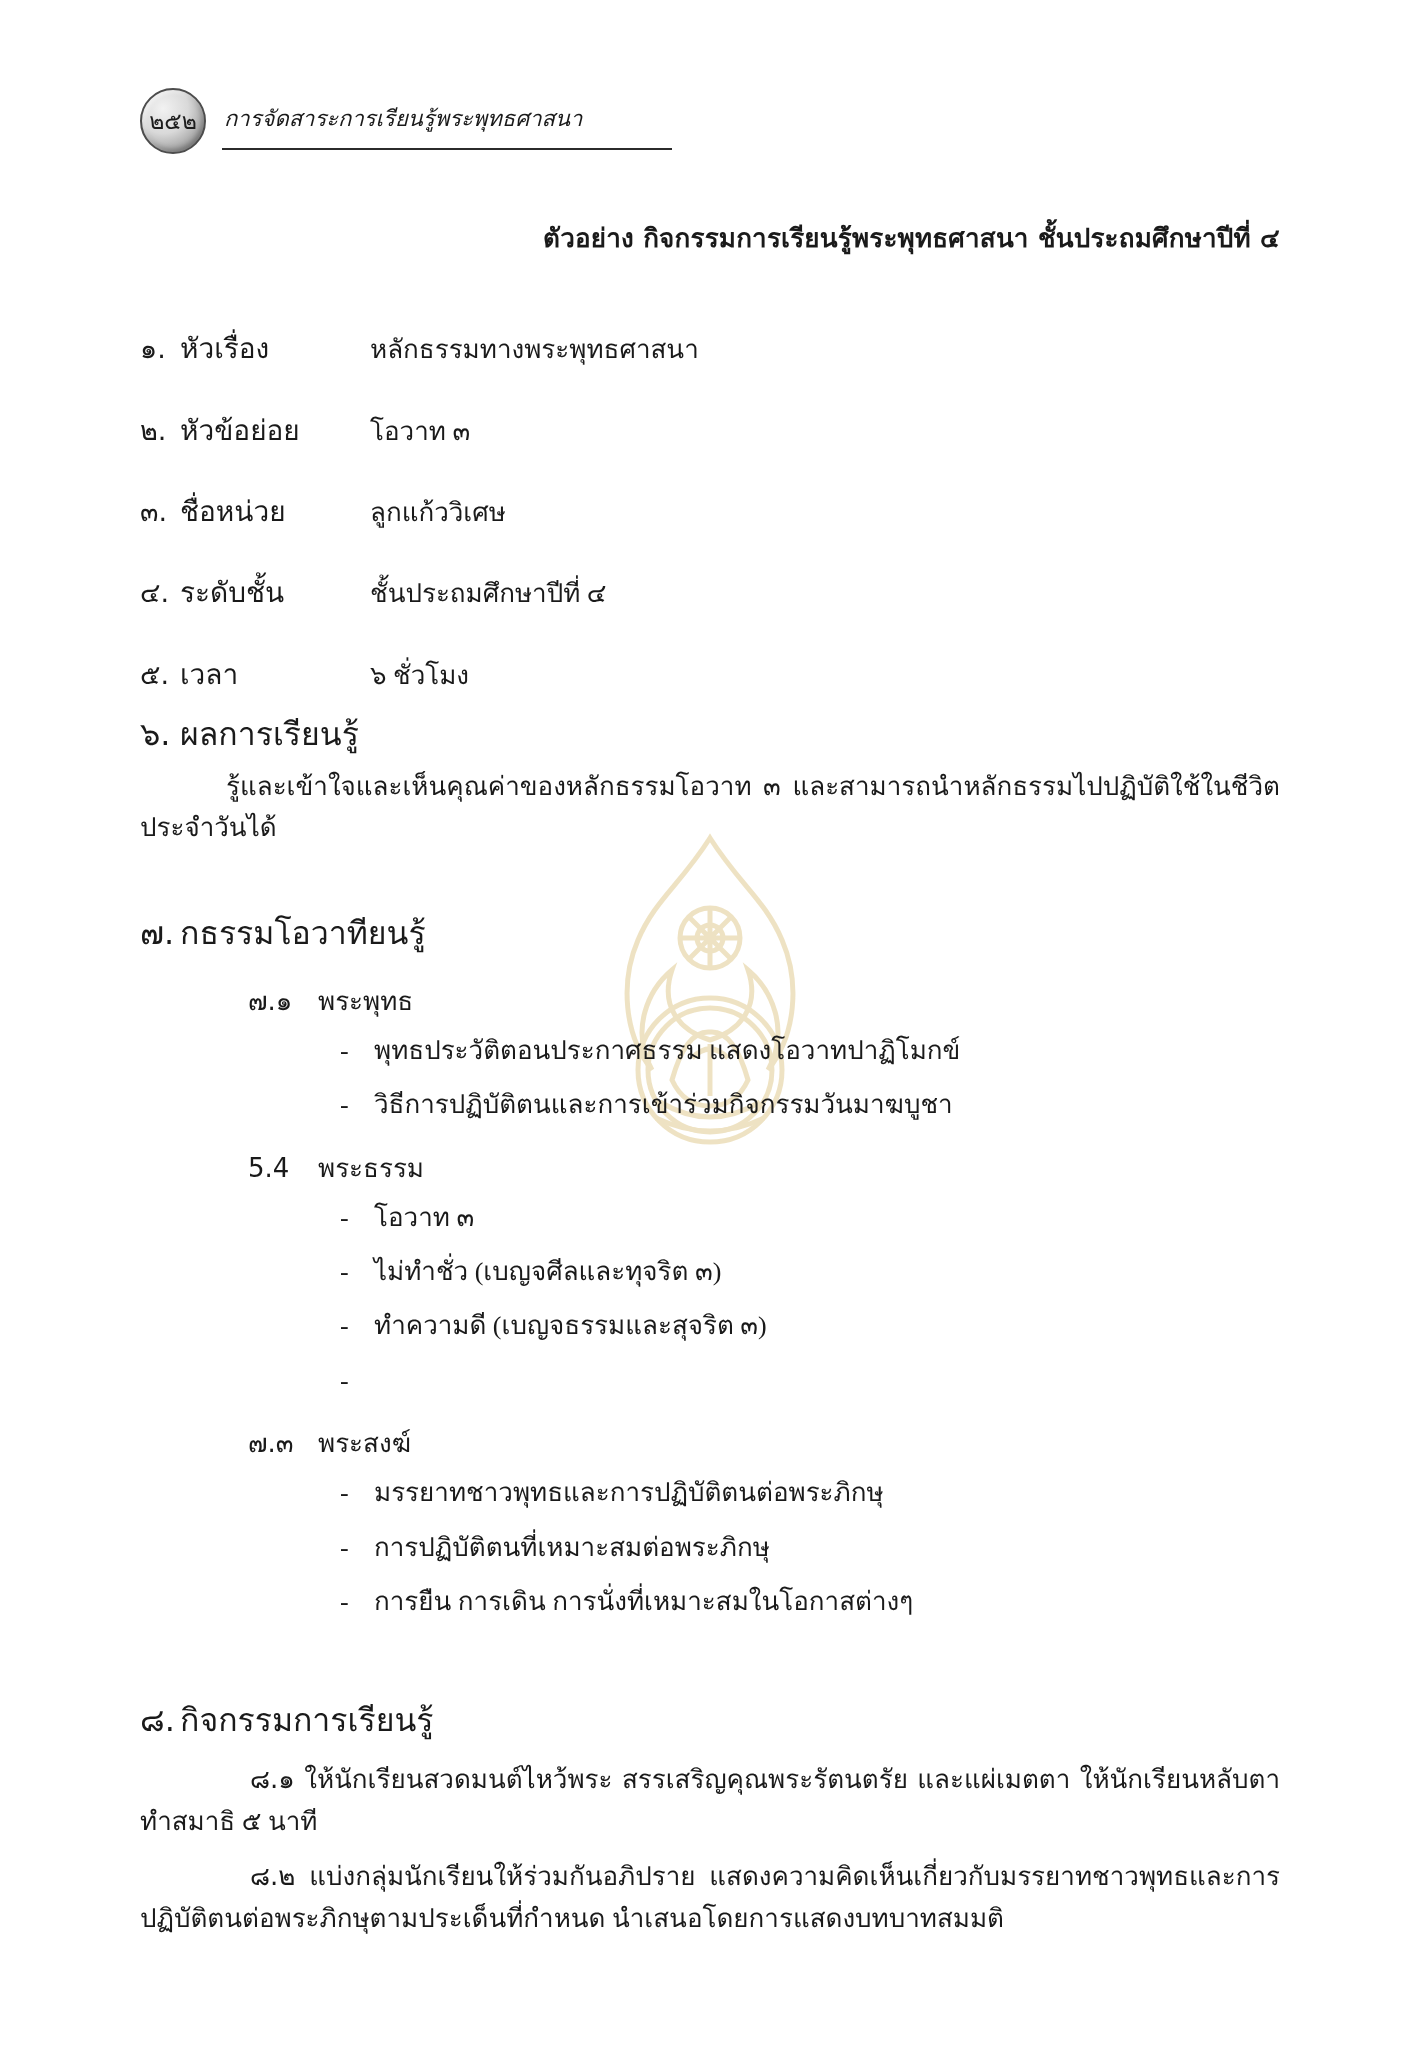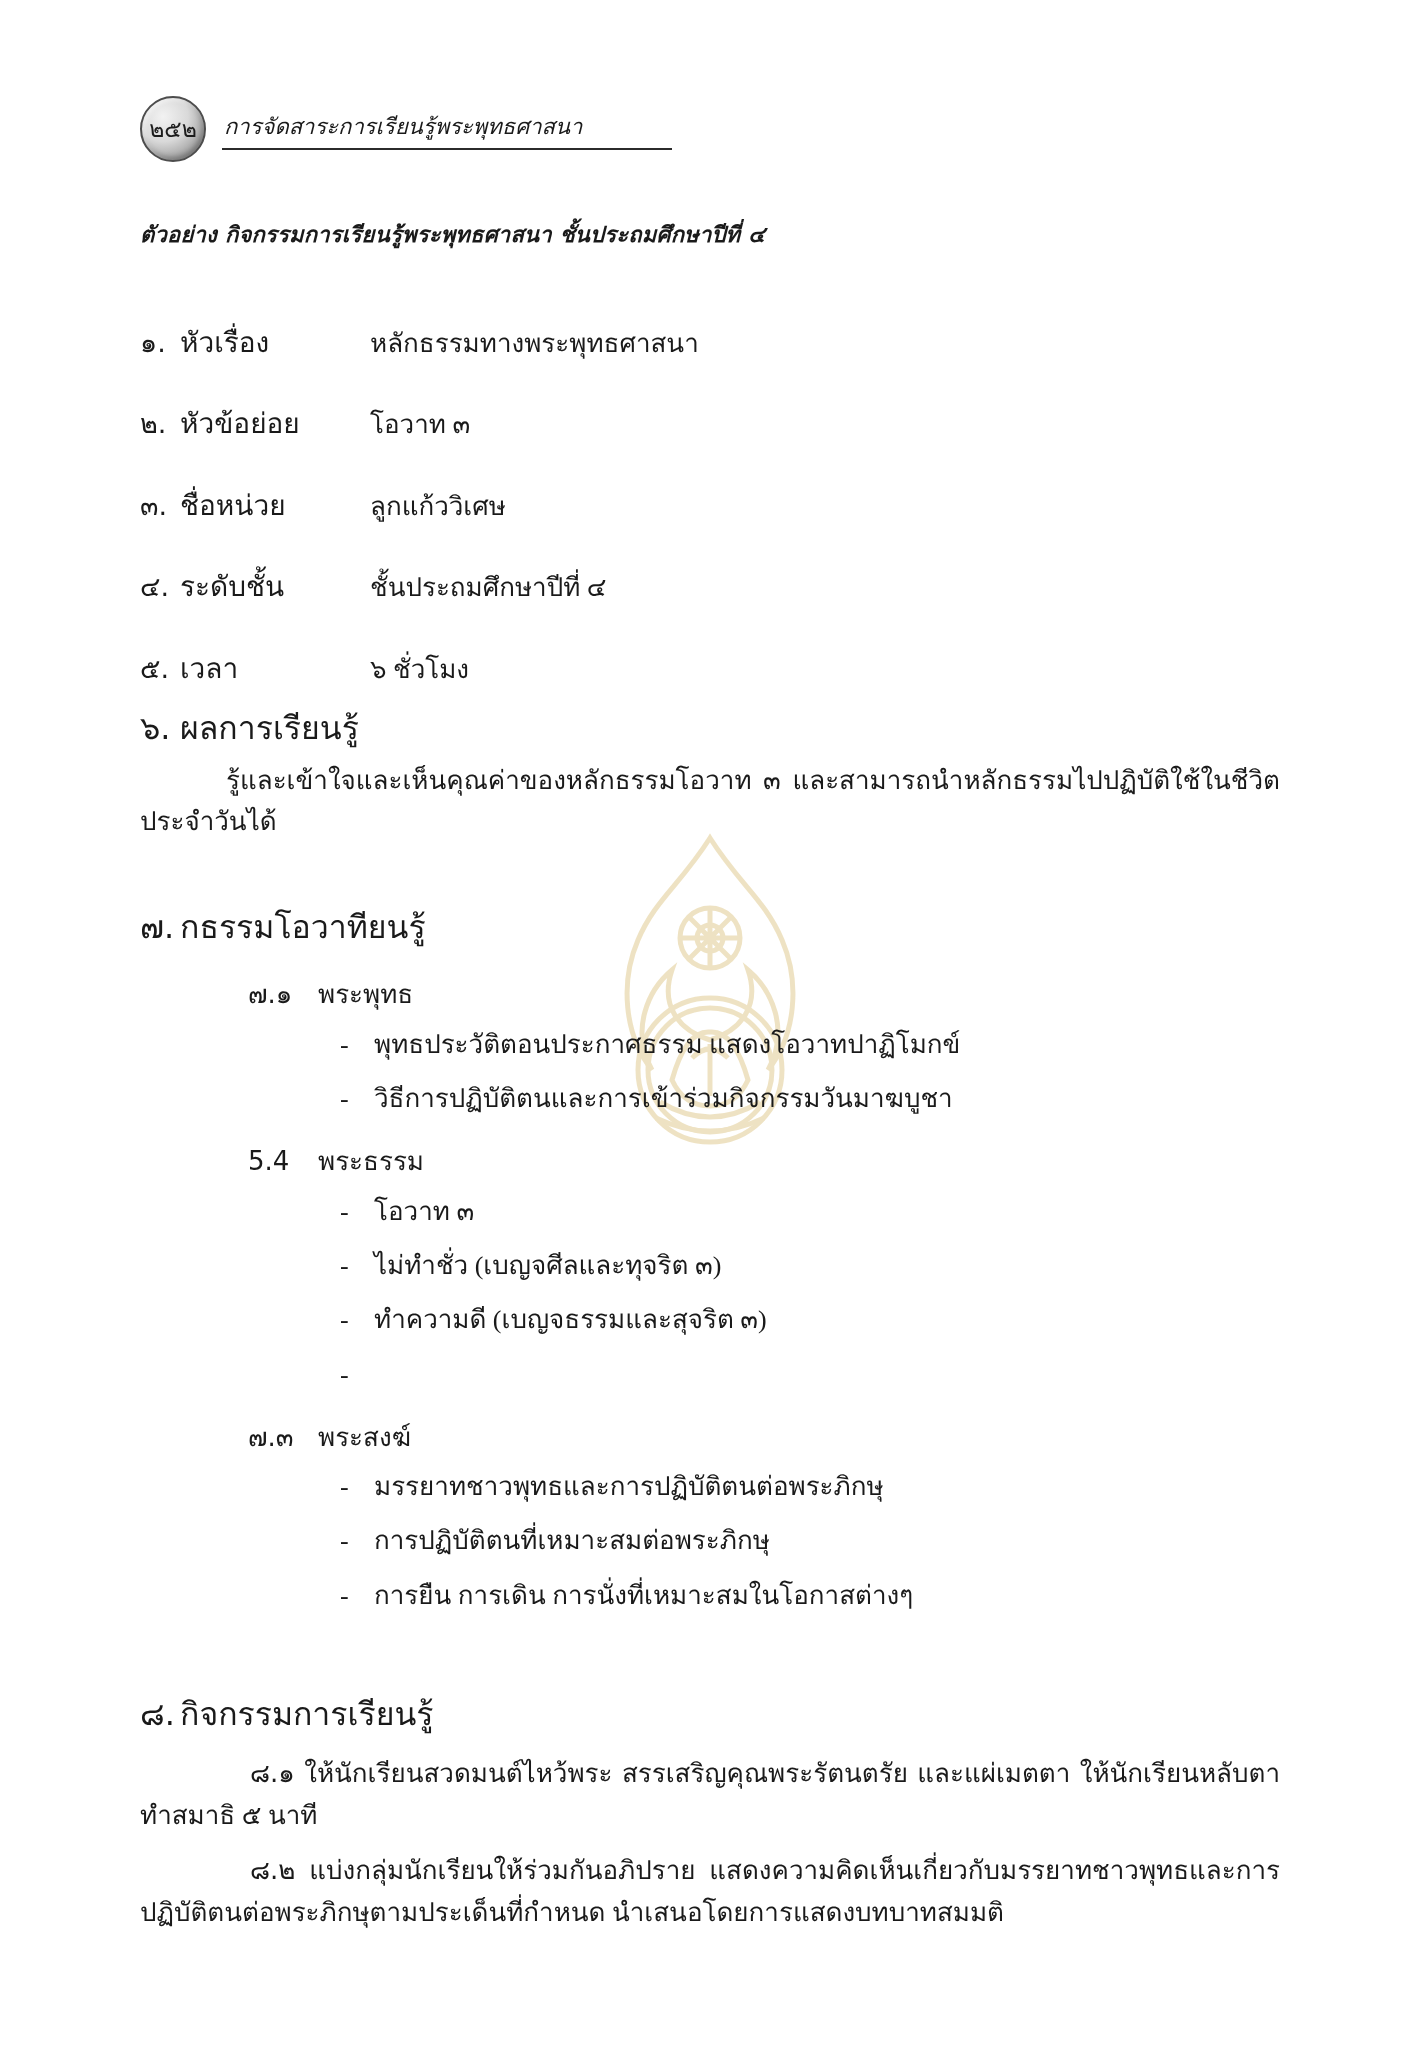--- a/index.html
+++ b/index.html
@@ -21,21 +21,21 @@
     left: 0; top: 0;
     width: 1414px;
     height: 2067px;
     background: #fff;
   }
 
   
   .header {
     position: absolute;
     left: 140px;
-    top: 96px;
+    top: 88px;
     display: flex;
     align-items: center;
     width: 560px;
   }
   .page-number-badge {
     width: 62px;
     height: 62px;
     border-radius: 50%;
     background: radial-gradient(circle at 34% 30%, #f2f2f2 0%, #d9d9d9 42%, #9a9a9a 78%, #6e6e6e 100%);
     border: 2px solid #4d4d4d;
@@ -80,27 +80,26 @@
   .content {
     position: absolute;
     left: 140px;
     top: 200px;
     width: 1140px;
     font-size: 27px;
     line-height: 1.55;
   }
 
   .doc-title {
-    text-align: left;
-    font-size: 22px;
+    text-align: right;
+    font-size: 26px;
     font-weight: bold;
     font-family: "DejaVu Sans", sans-serif;
     margin: 18px 0 44px 0;
     letter-spacing: .2px;
-    font-style: italic;
   }
 
   .field-row {
     display: flex;
     align-items: baseline;
     margin-bottom: 13px;
   }
   .field-num {
     width: 40px;
     flex: 0 0 40px;

